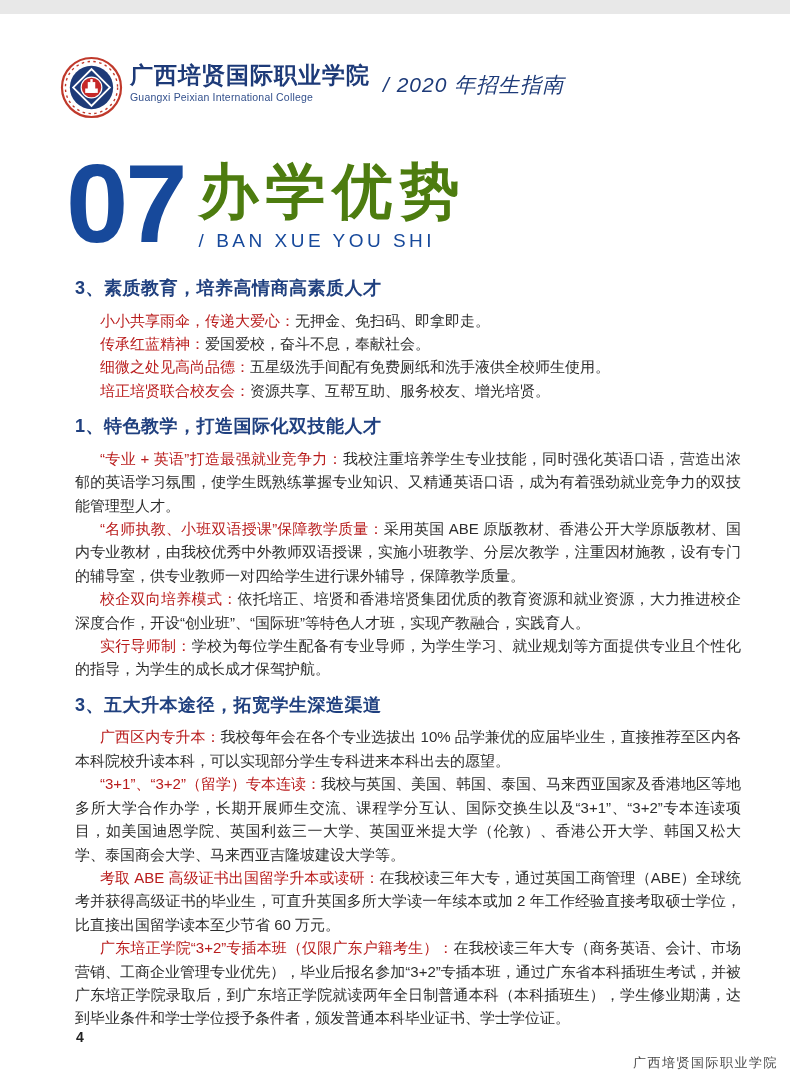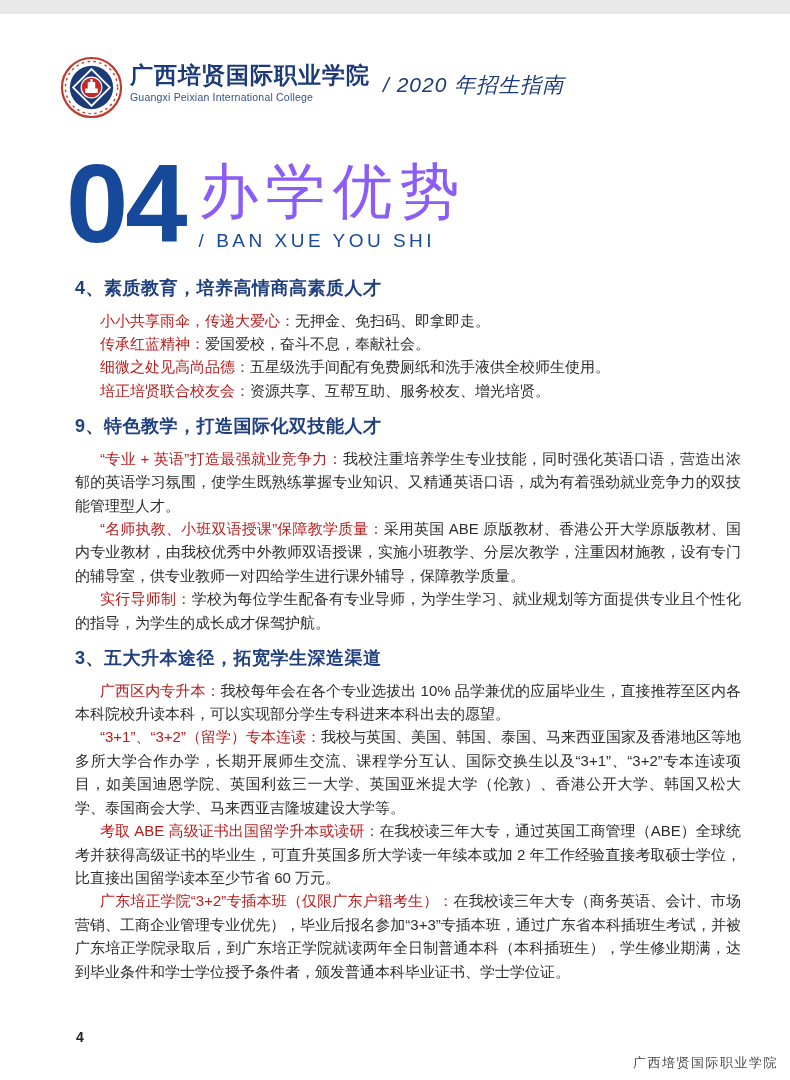--- a/index.html
+++ b/index.html
@@ -11,21 +11,21 @@
   .header{position:absolute;left:60px;top:42px;display:flex;align-items:flex-start;}
   .logo{width:63px;height:63px;flex:0 0 auto;}
   .name-block{margin-left:7px;margin-top:7px;}
   .zh-name{font-size:23px;font-weight:bold;color:#1d3a78;letter-spacing:1px;line-height:1.1;}
   .en-name{font-size:10.5px;color:#33508c;margin-top:3px;letter-spacing:0.2px;}
   .guide-title{margin-left:13px;margin-top:15px;font-size:21px;font-weight:normal;color:#1d3a78;letter-spacing:1px;font-style:italic;}
   
   .chapter{position:absolute;left:66px;top:138px;display:flex;}
   .chapter-num{font-size:112px;font-weight:800;color:#17499b;line-height:0.92;letter-spacing:-3px;}
   .chapter-right{margin-left:14px;padding-top:8px;}
-  .chapter-title{font-size:60px;font-weight:normal;color:#8b5cf6;letter-spacing:7px;line-height:1.05;}
+  .chapter-title{font-size:60px;font-weight:bold;color:#4d7c0f;letter-spacing:7px;line-height:1.05;}
   .chapter-sub{font-size:19px;font-weight:normal;color:#17499b;letter-spacing:3.5px;margin-top:7px;}
   
   .content{position:absolute;left:75px;top:264px;width:666px;color:#2d2d2d;}
   h2.sec{font-size:18px;font-weight:bold;color:#20407f;margin:14px 0 9px 0;letter-spacing:0.5px;line-height:1.2;}
   h2.sec:first-child{margin-top:0;}
   p.para{margin:0;font-size:15px;line-height:23.4px;text-indent:25px;text-align:justify;}
   .lead{color:#b91c1c;}
   
   .page-num{position:absolute;left:76px;top:1015px;font-size:14px;font-weight:bold;color:#222222;}
   .footer-college{position:absolute;right:12px;top:1040px;font-size:13px;color:#4a4a4a;letter-spacing:1.5px;}
@@ -47,40 +47,41 @@
       <rect x="30.8" y="23.5" width="2.4" height="3.5" fill="#ffffff"></rect>
     </svg>
     <div class="name-block">
       <div class="zh-name">广西培贤国际职业学院</div>
       <div class="en-name">Guangxi Peixian International College</div>
     </div>
     <div class="guide-title">/ 2020 年招生指南</div>
   </header>
 
   <section class="chapter">
-    <div class="chapter-num">04</div>
+    <div class="chapter-num">07</div>
     <div class="chapter-right">
       <div class="chapter-title">办学优势</div>
       <div class="chapter-sub">/ BAN XUE YOU SHI</div>
     </div>
   </section>
 
   <main class="content" id="sections">
-      <h2 class="sec">4、素质教育，培养高情商高素质人才</h2>
+      <h2 class="sec">3、素质教育，培养高情商高素质人才</h2>
       <p class="para"><span class="lead">小小共享雨伞，传递大爱心：</span><span>无押金、免扫码、即拿即走。</span></p>
       <p class="para"><span class="lead">传承红蓝精神：</span><span>爱国爱校，奋斗不息，奉献社会。</span></p>
       <p class="para"><span class="lead">细微之处见高尚品德：</span><span>五星级洗手间配有免费厕纸和洗手液供全校师生使用。</span></p>
       <p class="para"><span class="lead">培正培贤联合校友会：</span><span>资源共享、互帮互助、服务校友、增光培贤。</span></p>
-      <h2 class="sec">9、特色教学，打造国际化双技能人才</h2>
+      <h2 class="sec">1、特色教学，打造国际化双技能人才</h2>
       <p class="para"><span class="lead">“专业 + 英语”打造最强就业竞争力：</span><span>我校注重培养学生专业技能，同时强化英语口语，营造出浓郁的英语学习氛围，使学生既熟练掌握专业知识、又精通英语口语，成为有着强劲就业竞争力的双技能管理型人才。</span></p>
       <p class="para"><span class="lead">“名师执教、小班双语授课”保障教学质量：</span><span>采用英国 ABE 原版教材、香港公开大学原版教材、国内专业教材，由我校优秀中外教师双语授课，实施小班教学、分层次教学，注重因材施教，设有专门的辅导室，供专业教师一对四给学生进行课外辅导，保障教学质量。</span></p>
+      <p class="para"><span class="lead">校企双向培养模式：</span><span>依托培正、培贤和香港培贤集团优质的教育资源和就业资源，大力推进校企深度合作，开设“创业班”、“国际班”等特色人才班，实现产教融合，实践育人。</span></p>
       <p class="para"><span class="lead">实行导师制：</span><span>学校为每位学生配备有专业导师，为学生学习、就业规划等方面提供专业且个性化的指导，为学生的成长成才保驾护航。</span></p>
       <h2 class="sec">3、五大升本途径，拓宽学生深造渠道</h2>
       <p class="para"><span class="lead">广西区内专升本：</span><span>我校每年会在各个专业选拔出 10% 品学兼优的应届毕业生，直接推荐至区内各本科院校升读本科，可以实现部分学生专科进来本科出去的愿望。</span></p>
       <p class="para"><span class="lead">“3+1”、“3+2”（留学）专本连读：</span><span>我校与英国、美国、韩国、泰国、马来西亚国家及香港地区等地多所大学合作办学，长期开展师生交流、课程学分互认、国际交换生以及“3+1”、“3+2”专本连读项目，如美国迪恩学院、英国利兹三一大学、英国亚米提大学（伦敦）、香港公开大学、韩国又松大学、泰国商会大学、马来西亚吉隆坡建设大学等。</span></p>
       <p class="para"><span class="lead">考取 ABE 高级证书出国留学升本或读研：</span><span>在我校读三年大专，通过英国工商管理（ABE）全球统考并获得高级证书的毕业生，可直升英国多所大学读一年续本或加 2 年工作经验直接考取硕士学位，比直接出国留学读本至少节省 60 万元。</span></p>
-      <p class="para"><span class="lead">广东培正学院“3+2”专插本班（仅限广东户籍考生）：</span><span>在我校读三年大专（商务英语、会计、市场营销、工商企业管理专业优先），毕业后报名参加“3+3”专插本班，通过广东省本科插班生考试，并被广东培正学院录取后，到广东培正学院就读两年全日制普通本科（本科插班生），学生修业期满，达到毕业条件和学士学位授予条件者，颁发普通本科毕业证书、学士学位证。</span></p>
+      <p class="para"><span class="lead">广东培正学院“3+2”专插本班（仅限广东户籍考生）：</span><span>在我校读三年大专（商务英语、会计、市场营销、工商企业管理专业优先），毕业后报名参加“3+2”专插本班，通过广东省本科插班生考试，并被广东培正学院录取后，到广东培正学院就读两年全日制普通本科（本科插班生），学生修业期满，达到毕业条件和学士学位授予条件者，颁发普通本科毕业证书、学士学位证。</span></p>
     </main>
 
   <div class="page-num">4</div>
   <div class="footer-college">广西培贤国际职业学院</div>
 
 </div>
 
 </body></html>

